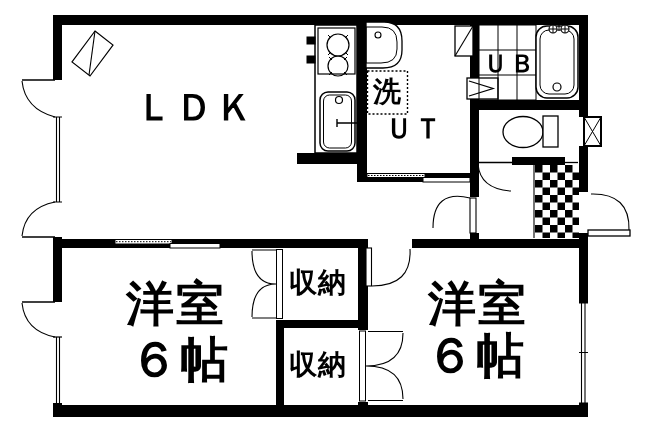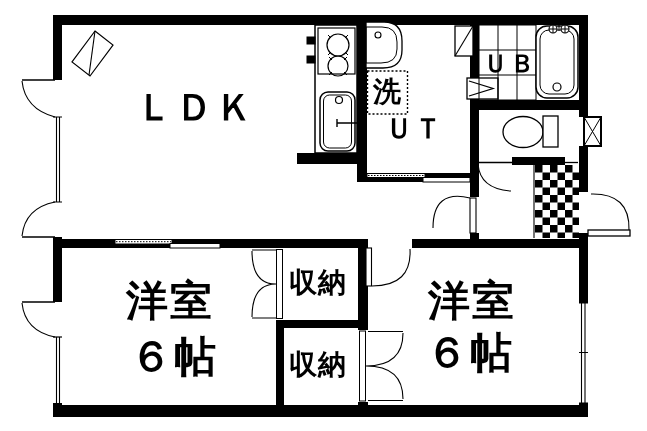--- a/index.html
+++ b/index.html
@@ -2,21 +2,21 @@
 <html><head>
 <meta charset="utf-8">
 <style>
   html,body{margin:0;padding:0;background:#ffffff;}
   #plan{position:relative;width:647px;height:431px;background:#ffffff;overflow:hidden;
         font-family:"Liberation Sans","DejaVu Sans",sans-serif;}
   #plan svg{position:absolute;left:0;top:0;}
   .lbl{position:absolute;color:#000;font-weight:bold;line-height:1;white-space:nowrap;
        font-family:"Liberation Sans","DejaVu Sans",sans-serif;}
   .lbl-ldk{font-size:37px;letter-spacing:3px;}
-  .lbl-room{font-size:42px;letter-spacing:2px;}
+  .lbl-room{font-size:48px;letter-spacing:2px;}
   .lbl-mid{font-size:28px;letter-spacing:1px;}
   .lbl-ub{font-size:25px;letter-spacing:2px;}
   .lbl-sen{font-size:28px;}
 </style>
 </head>
 <body>
 
 <div id="plan">
 <svg width="647" height="431" viewBox="0 0 647 431">
   <defs>

